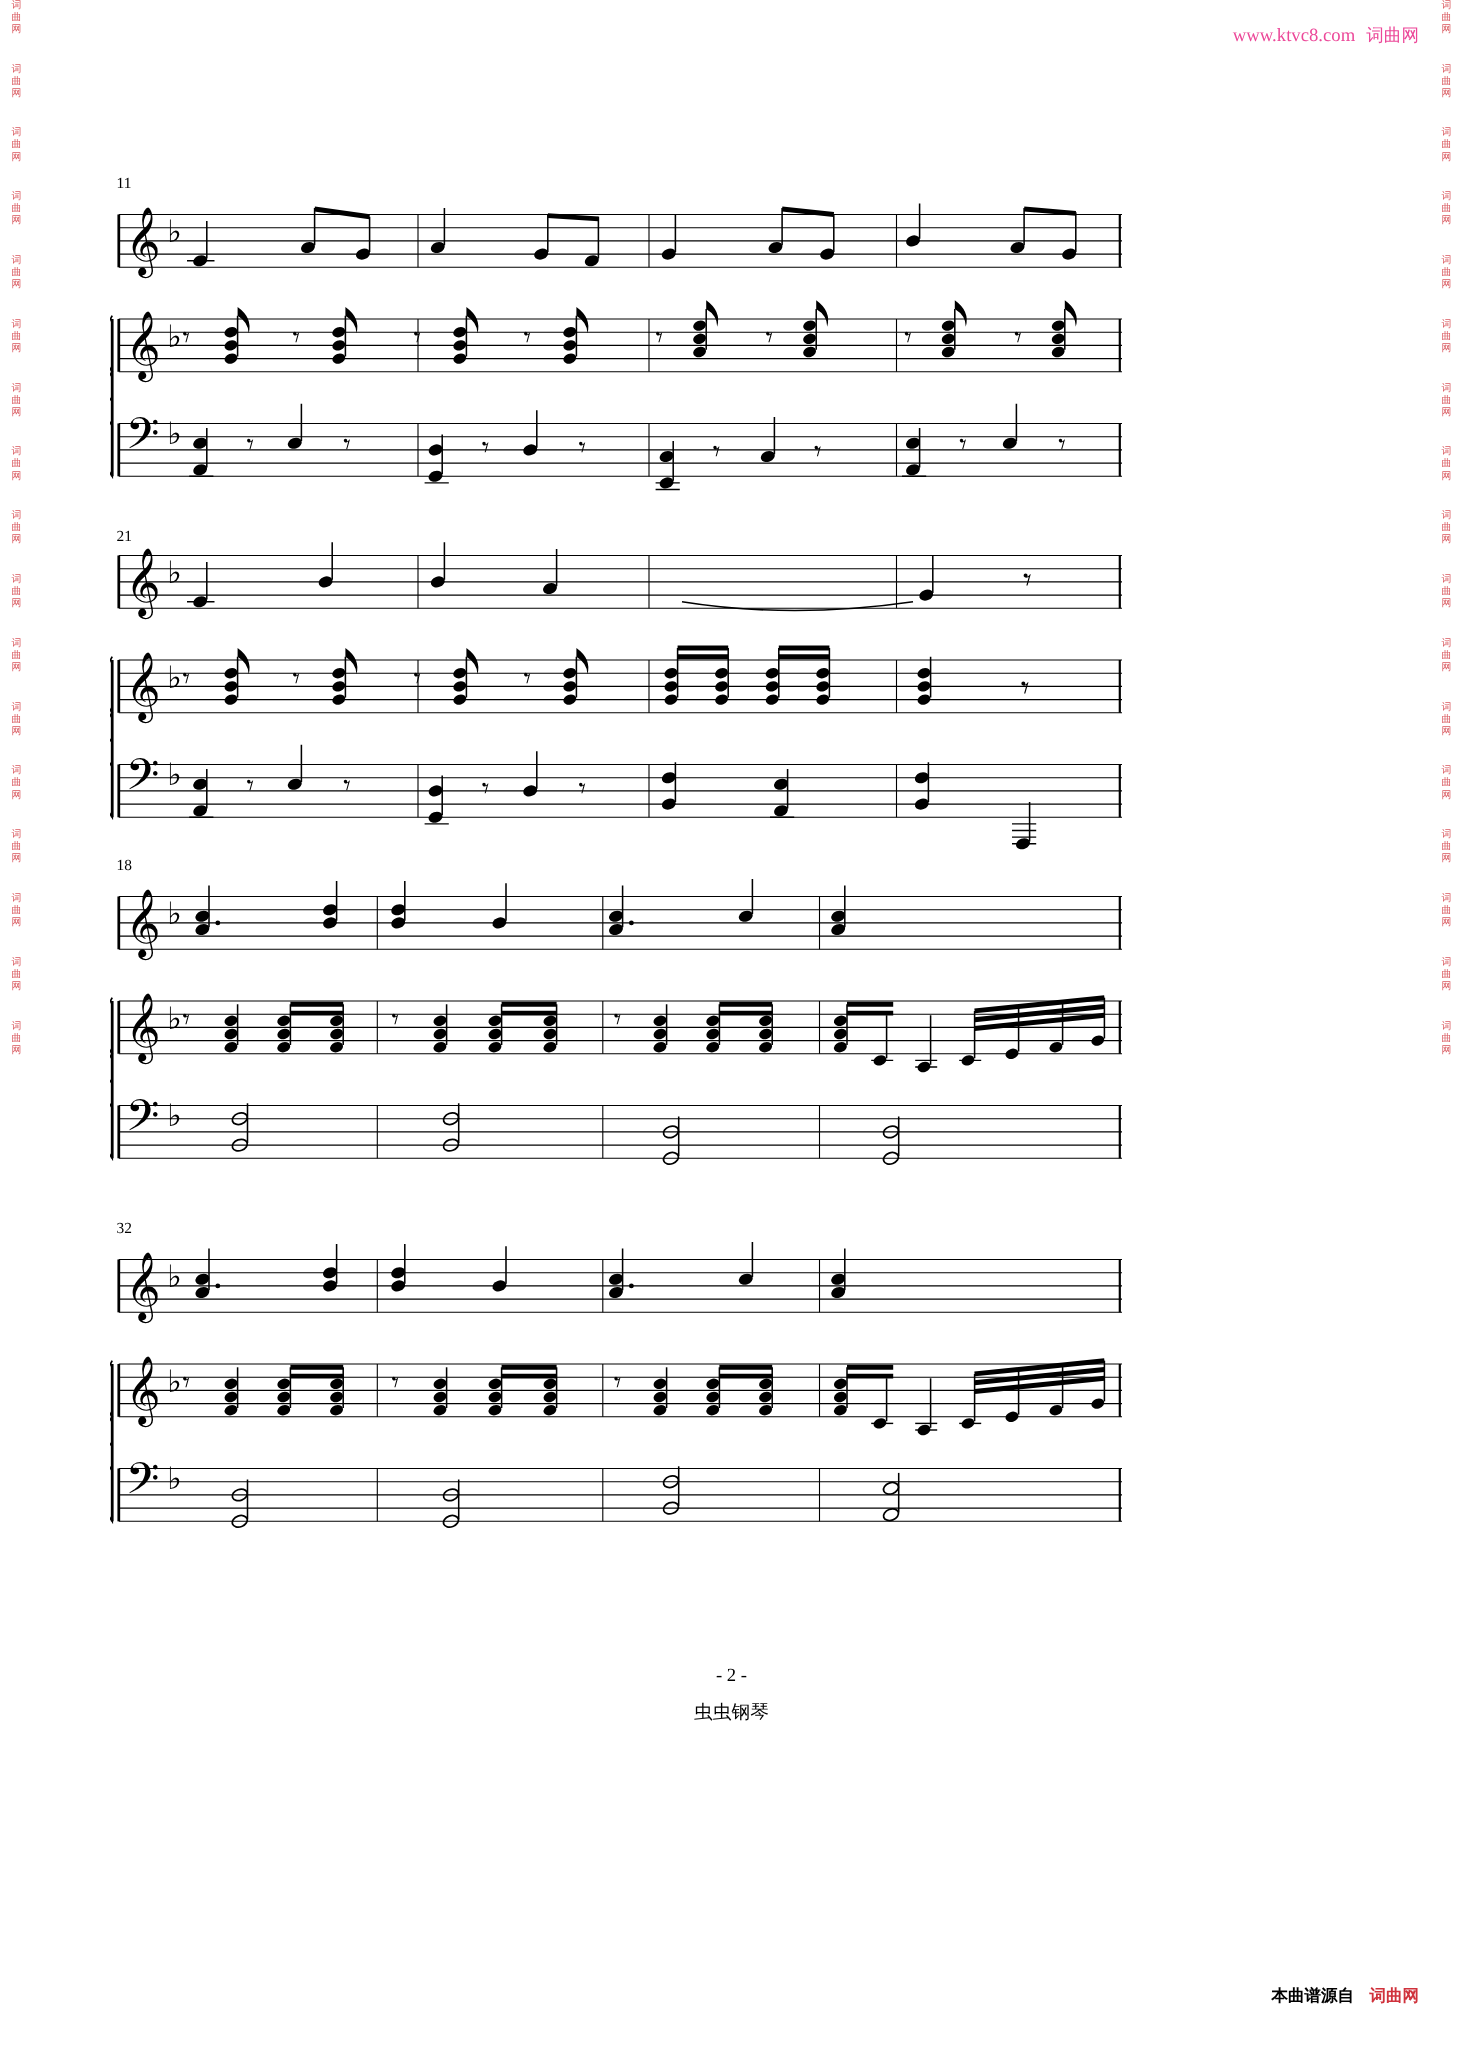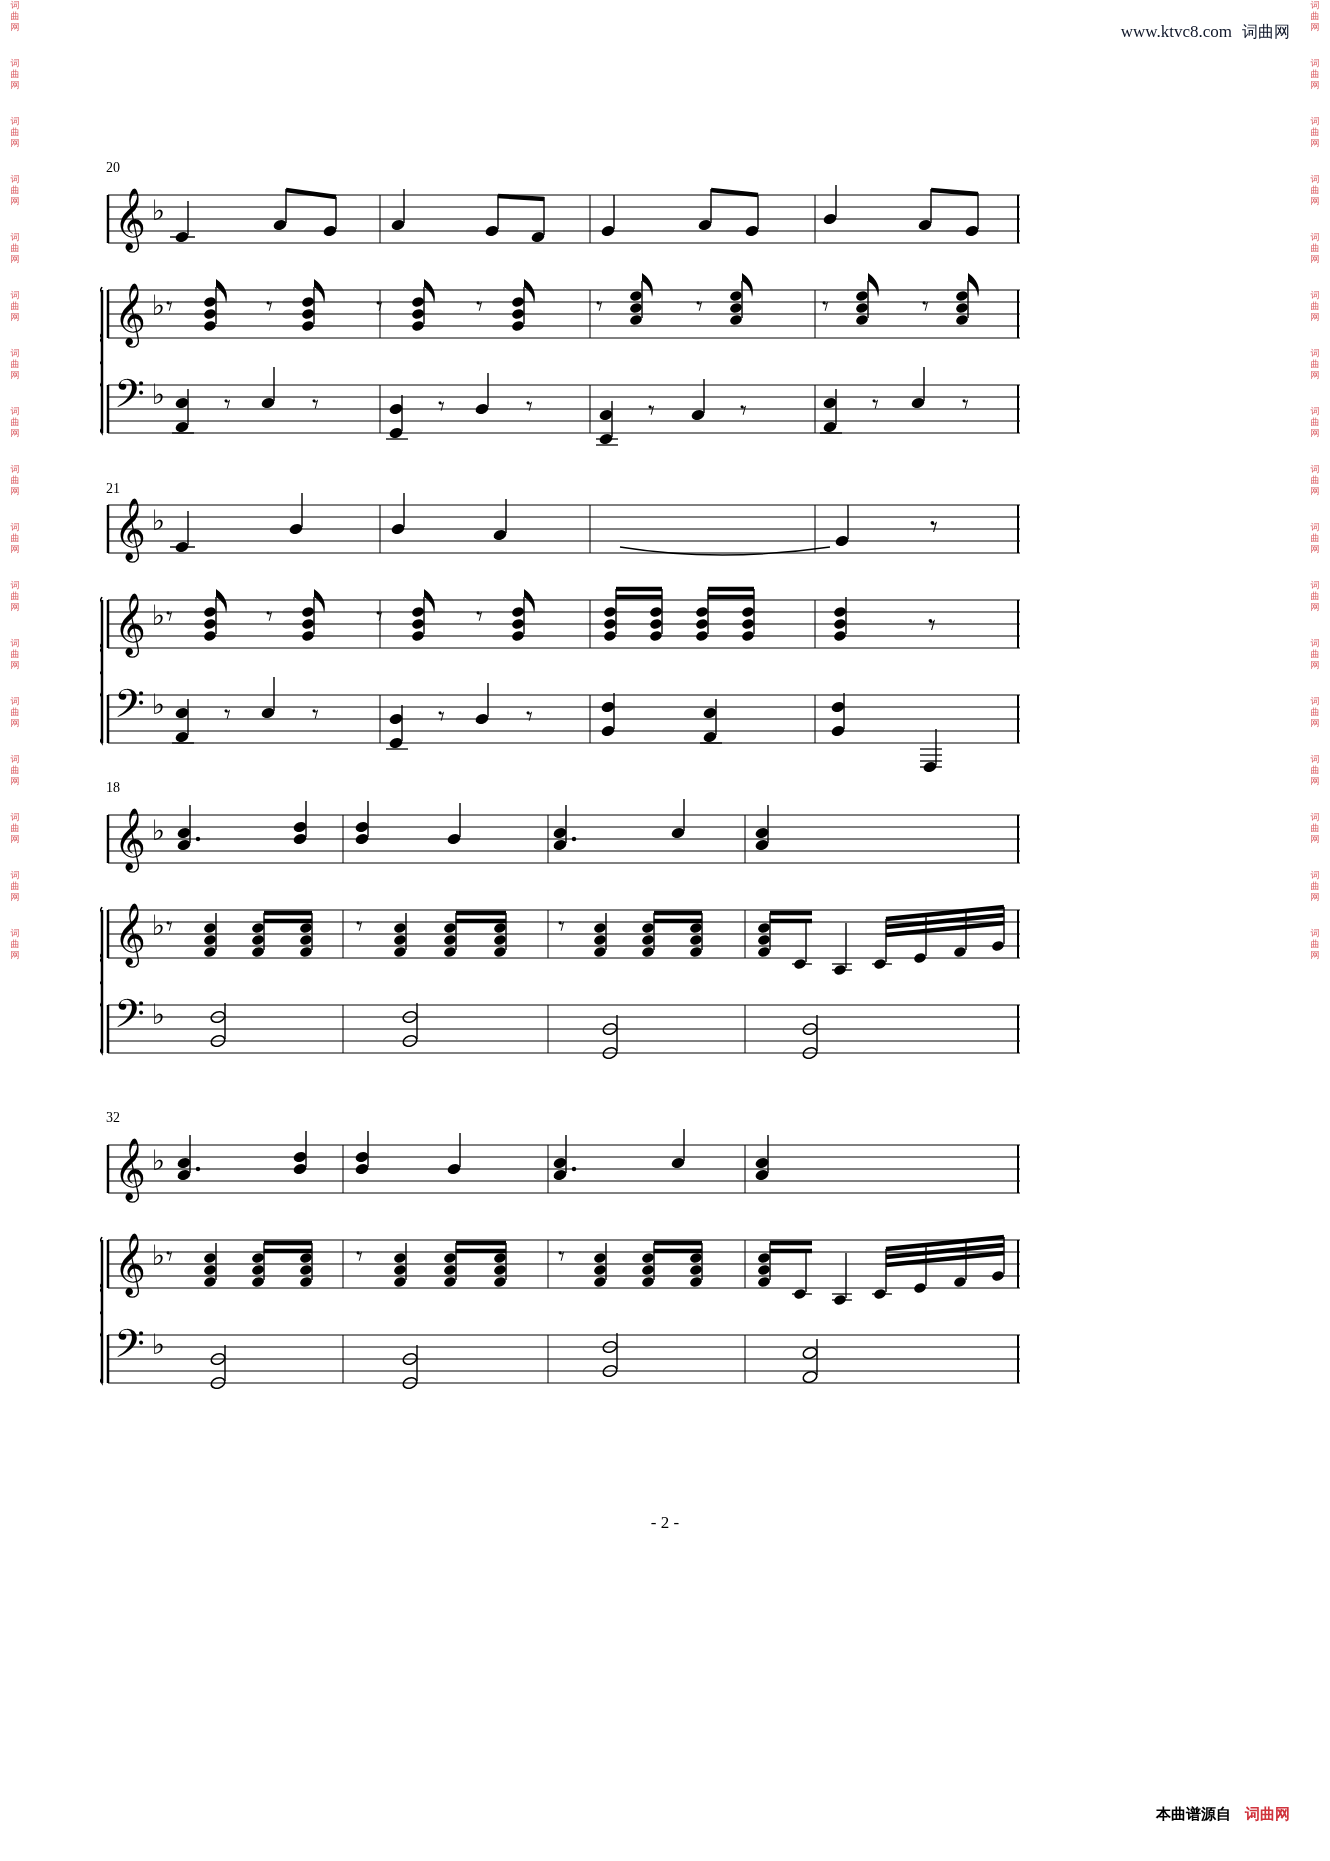--- a/index.html
+++ b/index.html
@@ -38,21 +38,21 @@
   .wm-block {
     margin-bottom: 25px;
   }
   
   .site-url {
     position: absolute;
     top: 22px;
     right: 40px;
     font-family: "Liberation Serif", serif;
     font-size: 17px;
-    color: #0f172a;
+    color: #ec4899;
     white-space: nowrap;
   }
   .site-url .cn {
     margin-left: 10px;
     font-family: "DejaVu Sans", sans-serif;
     font-size: 16px;
   }
   
   .page-number {
     position: absolute;
@@ -279,21 +279,21 @@
         <div>曲</div>
         <div>网</div>
       </div>
       <div class="wm-block">
         <div>词</div>
         <div>曲</div>
         <div>网</div>
       </div>
     </div>
 
-  <div class="measure-number" style="left:106px; top:160px;">20</div>
+  <div class="measure-number" style="left:106px; top:160px;">11</div>
   <div class="system" style="top:175px;">
     <svg width="920" height="280" viewBox="0 0 920 280">
       <g stroke="#000" stroke-width="1" fill="none">
 
         <g>
           <line x1="8" y1="20" x2="920" y2="20"></line>
           <line x1="8" y1="32" x2="920" y2="32"></line>
           <line x1="8" y1="44" x2="920" y2="44"></line>
           <line x1="8" y1="56" x2="920" y2="56"></line>
           <line x1="8" y1="68" x2="920" y2="68"></line>
@@ -1045,17 +1045,18 @@
           <line x1="125" y1="256" x2="125" y2="220"></line>
           <line x1="317" y1="256" x2="317" y2="220"></line>
           <line x1="517" y1="244" x2="517" y2="208"></line>
           <line x1="717" y1="250" x2="717" y2="214"></line>
         </g>
       </g>
     </svg>
   </div>
 
   <div class="page-number">- 2 -</div>
+  <div class="footer-brand">虫虫钢琴</div>
   <div class="footer-source">
     <span>本曲谱源自</span><span class="site">词曲网</span>
   </div>
 
 </div>
 
 </body></html>

